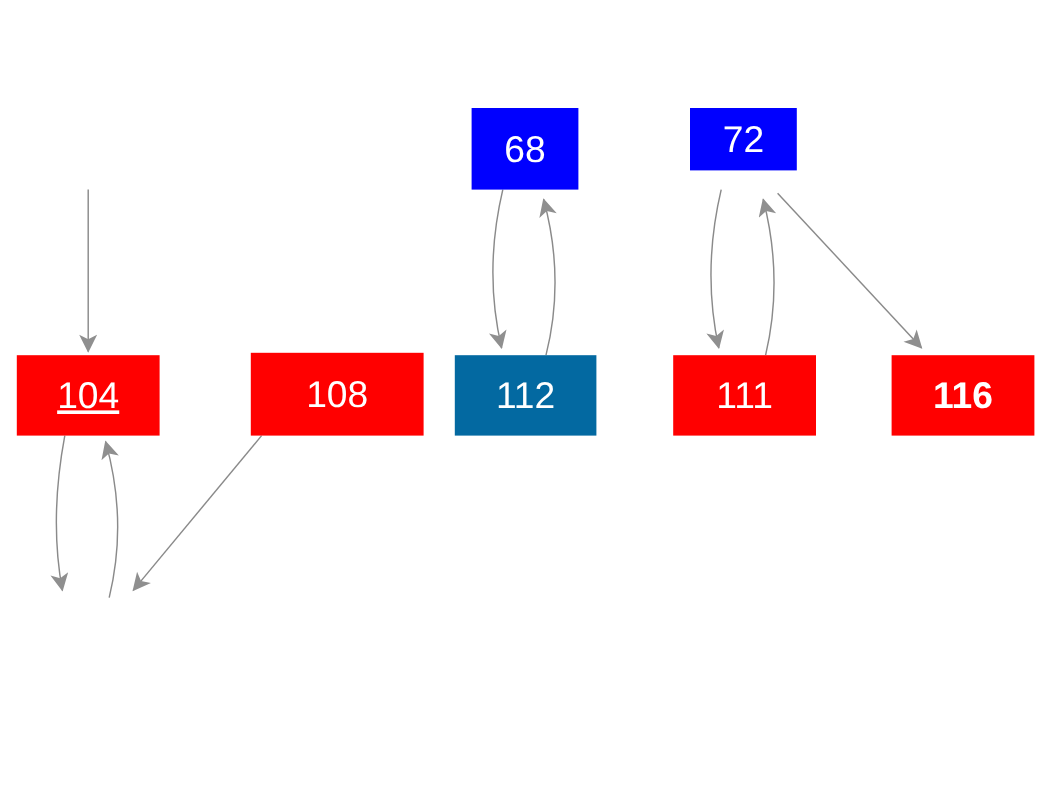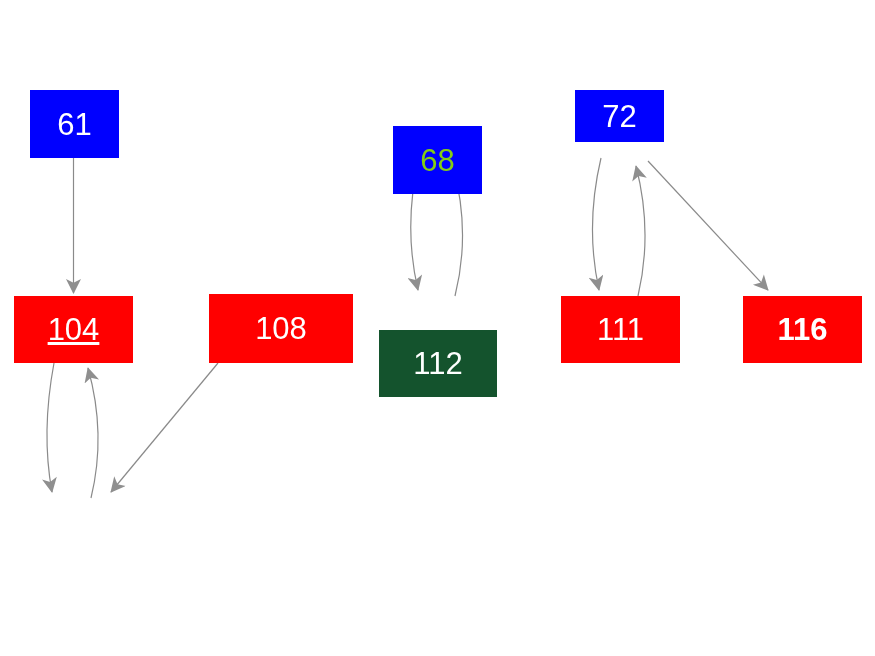--- a/index.html
+++ b/index.html
@@ -62,33 +62,30 @@
         <path d="M 91 498 Q 106.5 434 88 368" fill="none" stroke="#8a8a8a" stroke-width="1.2" marker-end="url(#arrowhead)"></path>
         <path d="M 218 363 L 111 492" fill="none" stroke="#8a8a8a" stroke-width="1.2" marker-end="url(#arrowhead)"></path>
         <path d="M 419 158 Q 403 226 418 290" fill="none" stroke="#8a8a8a" stroke-width="1.2" marker-end="url(#arrowhead)"></path>
         <path d="M 455 296 Q 471 232 453 166" fill="none" stroke="#8a8a8a" stroke-width="1.2" marker-end="url(#arrowhead)"></path>
         <path d="M 601 158 Q 585 226 599 290" fill="none" stroke="#8a8a8a" stroke-width="1.2" marker-end="url(#arrowhead)"></path>
         <path d="M 638 296 Q 653 232 636 166" fill="none" stroke="#8a8a8a" stroke-width="1.2" marker-end="url(#arrowhead)"></path>
         <path d="M 648 161 L 768 290" fill="none" stroke="#8a8a8a" stroke-width="1.2" marker-end="url(#arrowhead)"></path>
       </g>
   </svg>
   <div id="nodes-layer">
-      <div class="graph-node" style="left: 30px; top: 90px; width: 89px; height: 68px; background: rgb(0, 0, 255); color: rgb(255, 255, 255);">
-        <span>61</span>
-      </div>
       <div class="graph-node" style="left: 14px; top: 296px; width: 119px; height: 67px; background: rgb(255, 0, 0); color: rgb(255, 255, 255); text-decoration: underline;">
         <span>104</span>
       </div>
       <div class="graph-node" style="left: 209px; top: 294px; width: 144px; height: 69px; background: rgb(255, 0, 0); color: rgb(255, 255, 255);">
         <span>108</span>
       </div>
-      <div class="graph-node" style="left: 393px; top: 90px; width: 89px; height: 68px; background: rgb(0, 0, 255); color: #84cc16; margin-top: 36px;">
+      <div class="graph-node" style="left: 393px; top: 90px; width: 89px; height: 68px; background: rgb(0, 0, 255); color: #ffffff;">
         <span>68</span>
       </div>
-      <div class="graph-node" style="left: 379px; top: 296px; width: 118px; height: 67px; background: #14532d; color: rgb(255, 255, 255); margin-top: 34px;">
+      <div class="graph-node" style="left: 379px; top: 296px; width: 118px; height: 67px; background: #0369a1; color: rgb(255, 255, 255);">
         <span>112</span>
       </div>
       <div class="graph-node" style="left: 575px; top: 90px; width: 89px; height: 52px; background: rgb(0, 0, 255); color: rgb(255, 255, 255);">
         <span>72</span>
       </div>
       <div class="graph-node" style="left: 561px; top: 296px; width: 119px; height: 67px; background: rgb(255, 0, 0); color: rgb(255, 255, 255);">
         <span>111</span>
       </div>
       <div class="graph-node" style="left: 743px; top: 296px; width: 119px; height: 67px; background: rgb(255, 0, 0); color: rgb(255, 255, 255); font-weight: bold;">
         <span>116</span>

